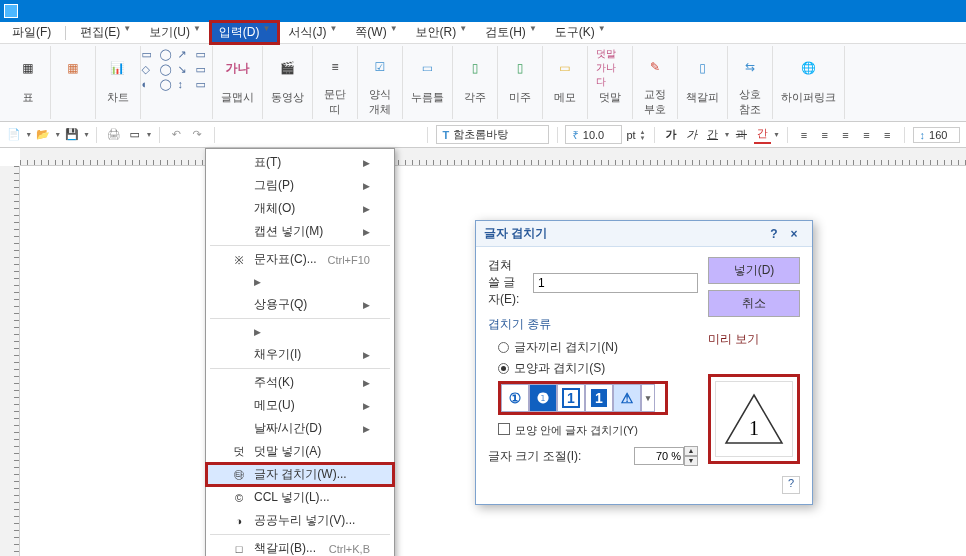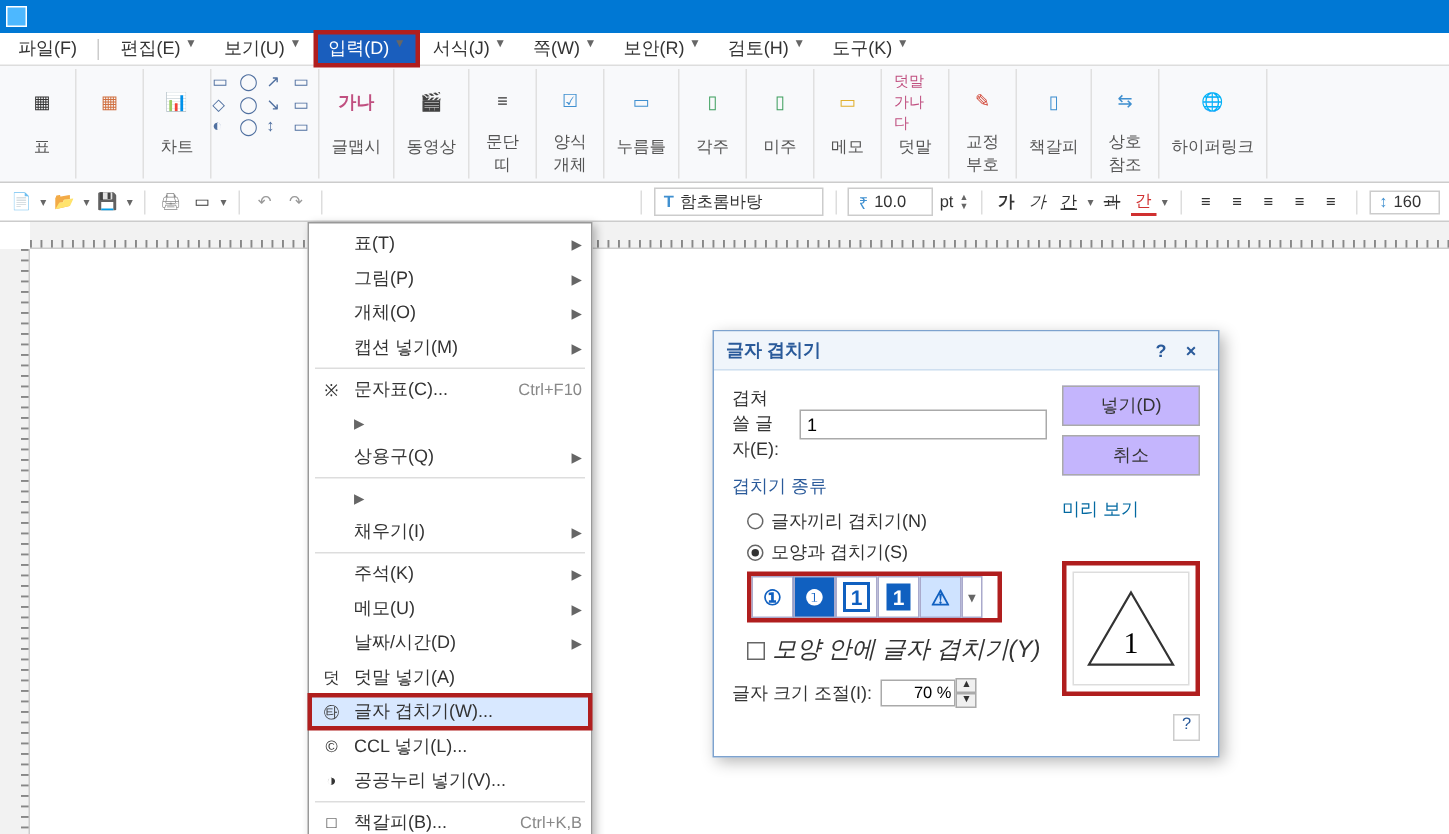--- a/index.html
+++ b/index.html
@@ -23,53 +23,53 @@
     .sub-toolbar .ti { width: 18px; height: 18px; display: flex; align-items: center; justify-content: center; }
     .sub-sep { width: 1px; height: 16px; background: #ddd; margin: 0 4px; }
     .txtfield { border: 1px solid #ccc; padding: 1px 6px; font-size: 11px; background: #fff; display: flex; align-items: center; gap: 4px; }
     
     .workspace { position: relative; background: #fff; height: 410px; display: flex; }
     .ruler-h { position: absolute; top: 0; left: 20px; right: 0; height: 18px; background: #f2f2f2; border-bottom: 1px solid #ccc; background-image: repeating-linear-gradient(to right, #888 0, #888 1px, transparent 1px, transparent 7px); background-position: 0 12px; background-size: 7px 6px; background-repeat: repeat-x; }
     .ruler-v { position: absolute; top: 18px; left: 0; bottom: 0; width: 20px; background: #f2f2f2; border-right: 1px solid #ccc; background-image: repeating-linear-gradient(to bottom, #888 0, #888 1px, transparent 1px, transparent 7px); background-position: 14px 0; background-size: 6px 7px; background-repeat: repeat-y; }
     
     
     .dropdown { position: absolute; top: 0; left: 205px; width: 190px; background: #fff; border: 1px solid #999; box-shadow: 2px 2px 6px rgba(0,0,0,0.3); z-index: 20; padding: 2px 0; }
-    .dditem { display: flex; align-items: center; padding: 3px 6px; font-size: 12px; cursor: pointer; }
+    .dditem { display: flex; align-items: center; padding: 3px 24px; font-size: 12px; cursor: pointer; }
     .dditem.highlight { background: #d8e8ff; outline: 3px solid #b01e1e; outline-offset: -2px; }
     .ddico { width: 18px; height: 16px; display: inline-flex; align-items: center; justify-content: center; margin-right: 6px; font-size: 11px; }
     .ddtxt { flex: 1; }
     .ddsc { color: #888; font-size: 11px; margin-left: 10px; }
     .ddsep { height: 1px; background: #ddd; margin: 2px 4px; }
     .ddarrow { font-size: 9px; color: #666; }
     
     
     .dialog { position: absolute; top: 72px; left: 475px; width: 338px; background: #fff; border: 1px solid #7da2ce; box-shadow: 3px 3px 10px rgba(0,0,0,0.3); z-index: 30; }
     .dlgtitle { height: 26px; background: #f0f5fb; border-bottom: 1px solid #cfdff0; display: flex; align-items: center; padding: 0 8px; font-weight: bold; color: #2a5a9a; }
     .dlgtitle .sp { flex: 1; }
     .dlgtitle .ctl { width: 20px; text-align: center; color: #2a5a9a; font-weight: bold; cursor: pointer; }
     .dlgbody { padding: 10px 12px; display: flex; gap: 10px; }
     .dlgleft { flex: 1; }
     .dlgright { width: 92px; display: flex; flex-direction: column; gap: 6px; }
     .btn { border: 1px solid #aaa; background: #c4b5fd; padding: 4px 10px; font-size: 12px; text-align: center; cursor: pointer; }
-    .row { display: flex; align-items: center; gap: 6px; margin-bottom: 8px; font-size: 12px; }
+    .row { display: flex; align-items: center; gap: 6px; margin-bottom: 8px; font-size: 12px; justify-content: space-between; }
     .input { border: 1px solid #aaa; padding: 2px 4px; flex: 1; font-size: 12px; height: 20px; }
     .grouplabel { color: #2a5a9a; font-size: 12px; margin-bottom: 6px; }
     .radio { display: flex; align-items: center; gap: 5px; font-size: 12px; margin-bottom: 4px; padding-left: 10px; }
     .radio .circ { width: 11px; height: 11px; border: 1px solid #666; border-radius: 50%; display: inline-flex; align-items: center; justify-content: center; }
     .radio .dot { width: 5px; height: 5px; background: #333; border-radius: 50%; }
     .shape-row { display: flex; gap: 0; border: 3px solid #b01e1e; width: 170px; margin: 4px 0 8px 10px; }
     .shape { width: 28px; height: 28px; border: 1px solid #aac; display: flex; align-items: center; justify-content: center; font-size: 14px; font-weight: bold; }
     .shape.sel { background: #cfe3ff; }
     .spin { display: flex; align-items: center; }
     .spin input { width: 50px; border: 1px solid #aaa; padding: 2px; font-size: 11px; text-align: right; }
     .spin .arrs { display: flex; flex-direction: column; }
     .spin .ar { width: 14px; height: 10px; border: 1px solid #aaa; font-size: 7px; text-align: center; line-height: 8px; background: #f0f0f0; cursor: pointer; }
     .preview-box { border: 3px solid #b01e1e; padding: 4px; height: 90px; margin-top: 20px;}
     .preview-inner { border: 1px solid #ddd; height: 100%; display: flex; align-items: center; justify-content: center; }
-    .checkbox { display: flex; align-items: center; gap: 5px; padding-left: 10px; margin-bottom:8px; font-size: 16px; font-style: italic;}
+    .checkbox { display: flex; gap: 5px; padding-left: 10px; margin-bottom:8px; font-size: 11px;}
     .checkbox .box { width: 12px; height: 12px; border: 1px solid #666; }
     .helpq { border: 1px solid #ccc; width: 18px; height: 18px; text-align: center; font-size: 11px; color: #2a5a9a; float: right; }
   </style>
 </head>
 <body>
 
 <div class="titlebar">
   <div class="sq"></div>
 </div>
 
@@ -385,21 +385,21 @@
             <div class="arrs">
                 <div class="ar">▲</div>
                 <div class="ar">▼</div>
               </div>
           </div>
         </div>
       </div>
       <div class="dlgright">
         <div class="btn">넣기(D)</div>
         <div class="btn">취소</div>
-        <div style="color:#0369a1;margin-top:8px;font-size:12px;">미리 보기</div>
+        <div style="color:#7f1d1d;margin-top:8px;font-size:12px;">미리 보기</div>
         <div class="preview-box">
           <div class="preview-inner">
             <svg width="60" height="52">
               <polygon points="30,2 58,50 2,50" fill="none" stroke="#333" stroke-width="1.5"></polygon>
               <text x="30" y="42" text-anchor="middle" font-size="20" font-family="serif">1</text>
             </svg>
           </div>
         </div>
         <div style="text-align:right;margin-top:6px;">
             <span class="helpq">?</span>

